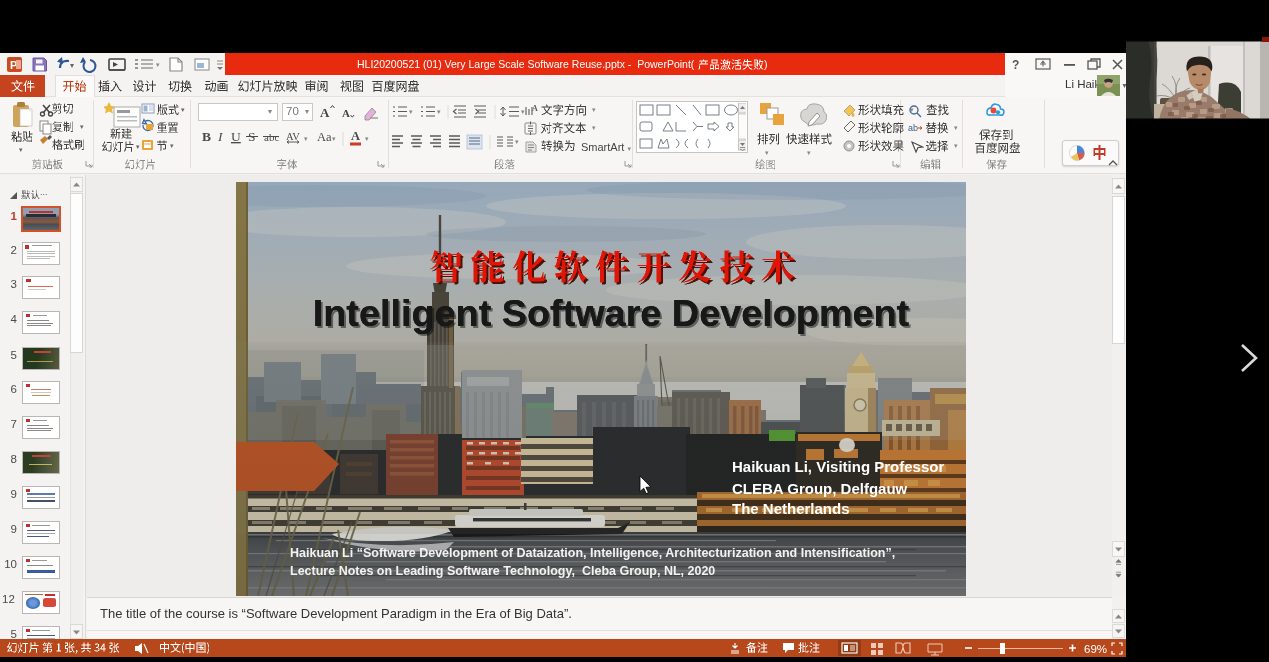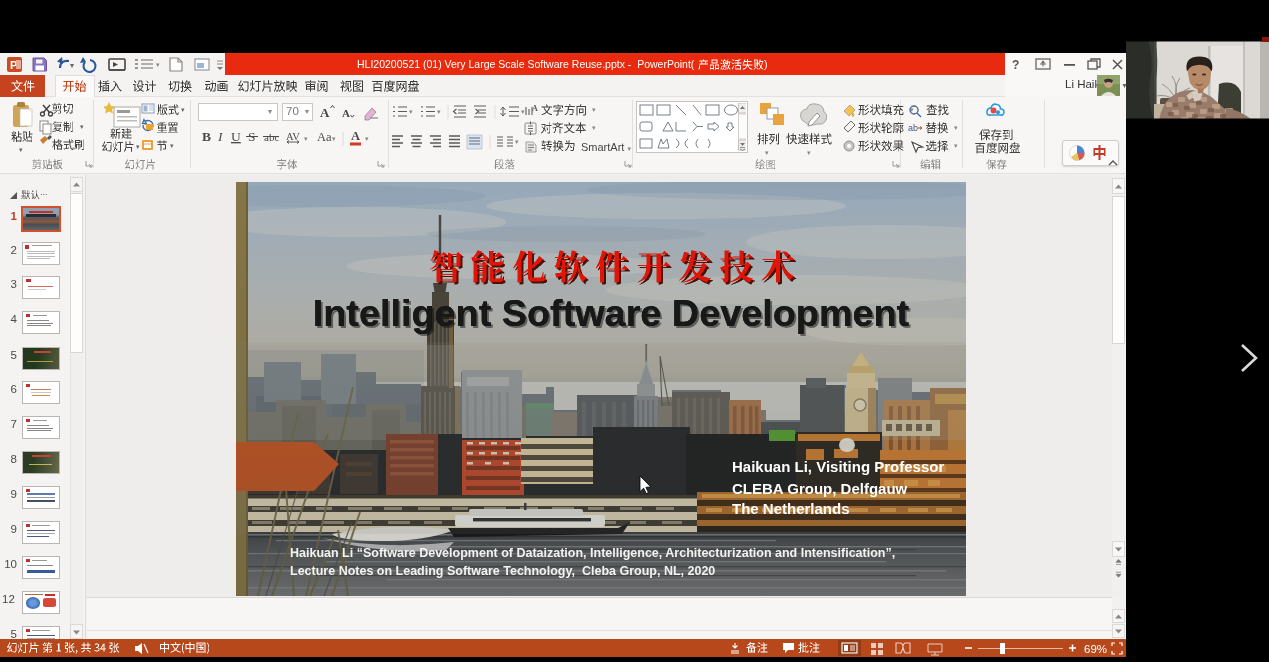--- a/index.html
+++ b/index.html
@@ -629,20 +629,21 @@
 </svg>
 <div class="abs" style="left:1112px;top:609px;width:13px;height:14px;background:#f6f5f4;border:1px solid #dcd9d6;"></div>
 <svg class="abs" style="left:1114px;top:613px" width="9" height="7" viewBox="0 0 9 7">
       <path d="M1 5.5 l3.5 -4 3.5 4z" fill="#888"></path>
     </svg>
 <div class="abs" style="left:1112px;top:624px;width:13px;height:14px;background:#f6f5f4;border:1px solid #dcd9d6;"></div>
 <svg class="abs" style="left:1114px;top:628px" width="9" height="7" viewBox="0 0 9 7">
       <path d="M1 1.5 l3.5 4 3.5 -4z" fill="#888"></path>
     </svg>
 <div class="abs" style="left:87px;top:597px;width:1025px;height:42px;background:#f7f6f5;border-top:1px solid #d9d6d3;"></div>
+<div class="t" style="left:100px;top:606px;font-size:13px;color:#333;">The title of the course is “Software Development Paradigm in the Era of Big Data”.</div>
 <div class="abs" style="left:87px;top:630px;width:1025px;height:1px;background:#e3e1de;"></div>
 <div class="abs" style="left:0;top:639px;width:1126px;height:18px;background:#b7481c;"></div>
 <svg style="position:absolute;left:7px;top:642px;" width="112.5" height="12.0" viewBox="0 0 112.5 12.0">
       <g transform="scale(.5)">
         <path d="M55 0h1v1h-1zM83 0h1v1h-1zM4 1h2v1h-2zM26 1h1v1h-1zM47 1h2v1h-2zM55 1h2v1h-2zM74 1h2v1h-2zM83 1h2v1h-2zM116 1h6v1h-6zM125 1h1v1h-1zM153 1h2v1h-2zM161 1h2v1h-2zM205 1h6v1h-6zM214 1h1v1h-1zM4 2h2v1h-2zM10 2h9v1h-9zM26 2h1v1h-1zM31 2h11v1h-11zM47 2h2v1h-2zM55 2h2v1h-2zM74 2h2v1h-2zM82 2h3v1h-3zM116 2h6v1h-6zM125 2h1v1h-1zM132 2h2v1h-2zM153 2h2v1h-2zM161 2h2v1h-2zM205 2h6v1h-6zM214 2h1v1h-1zM221 2h2v1h-2zM4 3h2v1h-2zM9 3h10v1h-10zM26 3h1v1h-1zM31 3h11v1h-11zM47 3h2v1h-2zM55 3h2v1h-2zM73 3h8v1h-8zM82 3h9v1h-9zM102 3h3v1h-3zM120 3h2v1h-2zM125 3h1v1h-1zM131 3h2v1h-2zM153 3h2v1h-2zM161 3h2v1h-2zM177 3h5v1h-5zM193 3h2v1h-2zM209 3h2v1h-2zM214 3h1v1h-1zM220 3h2v1h-2zM3 4h2v1h-2zM18 4h1v1h-1zM26 4h1v1h-1zM36 4h2v1h-2zM47 4h2v1h-2zM55 4h2v1h-2zM72 4h2v1h-2zM76 4h2v1h-2zM81 4h2v1h-2zM85 4h2v1h-2zM100 4h5v1h-5zM120 4h2v1h-2zM125 4h1v1h-1zM130 4h3v1h-3zM153 4h2v1h-2zM161 4h2v1h-2zM176 4h8v1h-8zM192 4h3v1h-3zM209 4h2v1h-2zM214 4h1v1h-1zM219 4h3v1h-3zM3 5h2v1h-2zM18 5h1v1h-1zM23 5h1v1h-1zM26 5h1v1h-1zM29 5h2v1h-2zM36 5h2v1h-2zM47 5h2v1h-2zM55 5h2v1h-2zM71 5h3v1h-3zM77 5h1v1h-1zM80 5h3v1h-3zM86 5h2v1h-2zM102 5h3v1h-3zM120 5h2v1h-2zM125 5h1v1h-1zM129 5h3v1h-3zM149 5h18v1h-18zM176 5h1v1h-1zM182 5h2v1h-2zM191 5h4v1h-4zM209 5h2v1h-2zM214 5h1v1h-1zM218 5h3v1h-3zM2 6h2v1h-2zM8 6h1v1h-1zM18 6h1v1h-1zM23 6h1v1h-1zM26 6h1v1h-1zM29 6h1v1h-1zM36 6h2v1h-2zM47 6h16v1h-16zM72 6h1v1h-1zM77 6h1v1h-1zM81 6h1v1h-1zM102 6h3v1h-3zM117 6h5v1h-5zM125 6h1v1h-1zM128 6h3v1h-3zM149 6h18v1h-18zM182 6h2v1h-2zM191 6h4v1h-4zM206 6h5v1h-5zM214 6h1v1h-1zM217 6h3v1h-3zM2 7h1v1h-1zM7 7h2v1h-2zM18 7h1v1h-1zM23 7h1v1h-1zM26 7h1v1h-1zM28 7h2v1h-2zM36 7h2v1h-2zM47 7h16v1h-16zM73 7h16v1h-16zM102 7h3v1h-3zM116 7h6v1h-6zM125 7h1v1h-1zM127 7h3v1h-3zM153 7h2v1h-2zM161 7h2v1h-2zM182 7h2v1h-2zM190 7h2v1h-2zM193 7h2v1h-2zM205 7h6v1h-6zM214 7h1v1h-1zM216 7h3v1h-3zM1 8h2v1h-2zM7 8h2v1h-2zM17 8h2v1h-2zM23 8h1v1h-1zM26 8h1v1h-1zM28 8h2v1h-2zM36 8h2v1h-2zM47 8h2v1h-2zM80 8h2v1h-2zM87 8h2v1h-2zM102 8h3v1h-3zM116 8h2v1h-2zM125 8h1v1h-1zM153 8h2v1h-2zM161 8h2v1h-2zM182 8h2v1h-2zM189 8h3v1h-3zM193 8h2v1h-2zM205 8h2v1h-2zM214 8h1v1h-1zM0 9h8v1h-8zM17 9h2v1h-2zM23 9h1v1h-1zM26 9h1v1h-1zM28 9h1v1h-1zM36 9h2v1h-2zM47 9h2v1h-2zM80 9h2v1h-2zM87 9h2v1h-2zM102 9h3v1h-3zM116 9h2v1h-2zM123 9h12v1h-12zM153 9h2v1h-2zM161 9h2v1h-2zM180 9h3v1h-3zM189 9h2v1h-2zM193 9h2v1h-2zM205 9h2v1h-2zM212 9h12v1h-12zM0 10h8v1h-8zM17 10h2v1h-2zM22 10h2v1h-2zM26 10h1v1h-1zM36 10h2v1h-2zM47 10h2v1h-2zM80 10h2v1h-2zM87 10h2v1h-2zM102 10h3v1h-3zM116 10h2v1h-2zM122 10h13v1h-13zM153 10h2v1h-2zM161 10h2v1h-2zM178 10h4v1h-4zM188 10h2v1h-2zM193 10h2v1h-2zM205 10h2v1h-2zM211 10h13v1h-13zM5 11h2v1h-2zM17 11h2v1h-2zM26 11h1v1h-1zM36 11h2v1h-2zM47 11h2v1h-2zM73 11h16v1h-16zM102 11h3v1h-3zM116 11h2v1h-2zM125 11h1v1h-1zM129 11h1v1h-1zM153 11h2v1h-2zM161 11h2v1h-2zM178 11h5v1h-5zM188 11h2v1h-2zM193 11h2v1h-2zM205 11h2v1h-2zM214 11h1v1h-1zM218 11h1v1h-1zM4 12h3v1h-3zM17 12h2v1h-2zM25 12h2v1h-2zM36 12h2v1h-2zM47 12h13v1h-13zM73 12h2v1h-2zM80 12h2v1h-2zM102 12h3v1h-3zM116 12h6v1h-6zM125 12h1v1h-1zM129 12h2v1h-2zM148 12h20v1h-20zM182 12h2v1h-2zM187 12h2v1h-2zM193 12h2v1h-2zM205 12h6v1h-6zM214 12h1v1h-1zM218 12h2v1h-2zM4 13h2v1h-2zM7 13h2v1h-2zM17 13h2v1h-2zM25 13h2v1h-2zM36 13h2v1h-2zM47 13h13v1h-13zM73 13h2v1h-2zM80 13h2v1h-2zM102 13h3v1h-3zM116 13h6v1h-6zM125 13h1v1h-1zM129 13h2v1h-2zM148 13h20v1h-20zM183 13h2v1h-2zM186 13h12v1h-12zM205 13h6v1h-6zM214 13h1v1h-1zM218 13h2v1h-2zM3 14h2v1h-2zM7 14h2v1h-2zM17 14h2v1h-2zM25 14h3v1h-3zM36 14h2v1h-2zM46 14h2v1h-2zM58 14h2v1h-2zM73 14h17v1h-17zM102 14h3v1h-3zM120 14h2v1h-2zM125 14h1v1h-1zM129 14h2v1h-2zM183 14h2v1h-2zM187 14h10v1h-10zM209 14h2v1h-2zM214 14h1v1h-1zM218 14h2v1h-2zM2 15h2v1h-2zM8 15h2v1h-2zM17 15h2v1h-2zM25 15h4v1h-4zM36 15h2v1h-2zM46 15h2v1h-2zM58 15h2v1h-2zM78 15h4v1h-4zM88 15h2v1h-2zM102 15h3v1h-3zM120 15h2v1h-2zM125 15h1v1h-1zM130 15h2v1h-2zM154 15h1v1h-1zM161 15h1v1h-1zM183 15h2v1h-2zM193 15h2v1h-2zM209 15h2v1h-2zM214 15h1v1h-1zM219 15h2v1h-2zM2 16h2v1h-2zM7 16h3v1h-3zM17 16h2v1h-2zM24 16h2v1h-2zM28 16h2v1h-2zM36 16h2v1h-2zM46 16h2v1h-2zM58 16h2v1h-2zM78 16h4v1h-4zM88 16h2v1h-2zM102 16h3v1h-3zM120 16h2v1h-2zM125 16h1v1h-1zM130 16h2v1h-2zM138 16h2v1h-2zM153 16h3v1h-3zM160 16h3v1h-3zM175 16h2v1h-2zM182 16h3v1h-3zM193 16h2v1h-2zM209 16h2v1h-2zM214 16h1v1h-1zM219 16h2v1h-2zM1 17h9v1h-9zM17 17h2v1h-2zM24 17h2v1h-2zM28 17h3v1h-3zM36 17h2v1h-2zM45 17h3v1h-3zM58 17h2v1h-2zM76 17h3v1h-3zM80 17h2v1h-2zM88 17h2v1h-2zM99 17h9v1h-9zM120 17h2v1h-2zM125 17h1v1h-1zM131 17h2v1h-2zM138 17h3v1h-3zM152 17h3v1h-3zM161 17h3v1h-3zM175 17h9v1h-9zM193 17h2v1h-2zM209 17h2v1h-2zM214 17h1v1h-1zM220 17h2v1h-2zM0 18h6v1h-6zM9 18h2v1h-2zM16 18h2v1h-2zM24 18h2v1h-2zM29 18h1v1h-1zM36 18h2v1h-2zM45 18h2v1h-2zM58 18h2v1h-2zM75 18h3v1h-3zM80 18h2v1h-2zM87 18h2v1h-2zM99 18h9v1h-9zM120 18h2v1h-2zM125 18h5v1h-5zM132 18h2v1h-2zM138 18h3v1h-3zM151 18h3v1h-3zM163 18h2v1h-2zM177 18h5v1h-5zM193 18h2v1h-2zM209 18h2v1h-2zM214 18h5v1h-5zM221 18h2v1h-2zM9 19h2v1h-2zM12 19h6v1h-6zM23 19h2v1h-2zM36 19h2v1h-2zM44 19h3v1h-3zM58 19h2v1h-2zM73 19h3v1h-3zM80 19h2v1h-2zM84 19h5v1h-5zM119 19h2v1h-2zM124 19h5v1h-5zM132 19h3v1h-3zM139 19h2v1h-2zM149 19h4v1h-4zM164 19h3v1h-3zM208 19h2v1h-2zM213 19h5v1h-5zM221 19h3v1h-3zM13 20h4v1h-4zM22 20h2v1h-2zM32 20h6v1h-6zM44 20h2v1h-2zM58 20h2v1h-2zM72 20h3v1h-3zM80 20h2v1h-2zM85 20h2v1h-2zM116 20h5v1h-5zM124 20h3v1h-3zM133 20h2v1h-2zM139 20h1v1h-1zM149 20h2v1h-2zM165 20h2v1h-2zM205 20h5v1h-5zM213 20h3v1h-3zM222 20h2v1h-2zM23 21h1v1h-1zM33 21h4v1h-4zM58 21h1v1h-1zM80 21h1v1h-1zM138 21h2v1h-2zM137 22h2v1h-2z" fill="#ffffff"></path>
       </g>
     </svg>
 <svg class="abs" style="left:133px;top:642px" width="16" height="13" viewBox="0 0 16 13">
 <path d="M2 4 h3 l4 -3 v11 l-4 -3 h-3z" fill="#fff"></path>
       <path d="M11 2 l4 9" stroke="#fff" stroke-width="1.2"></path>

